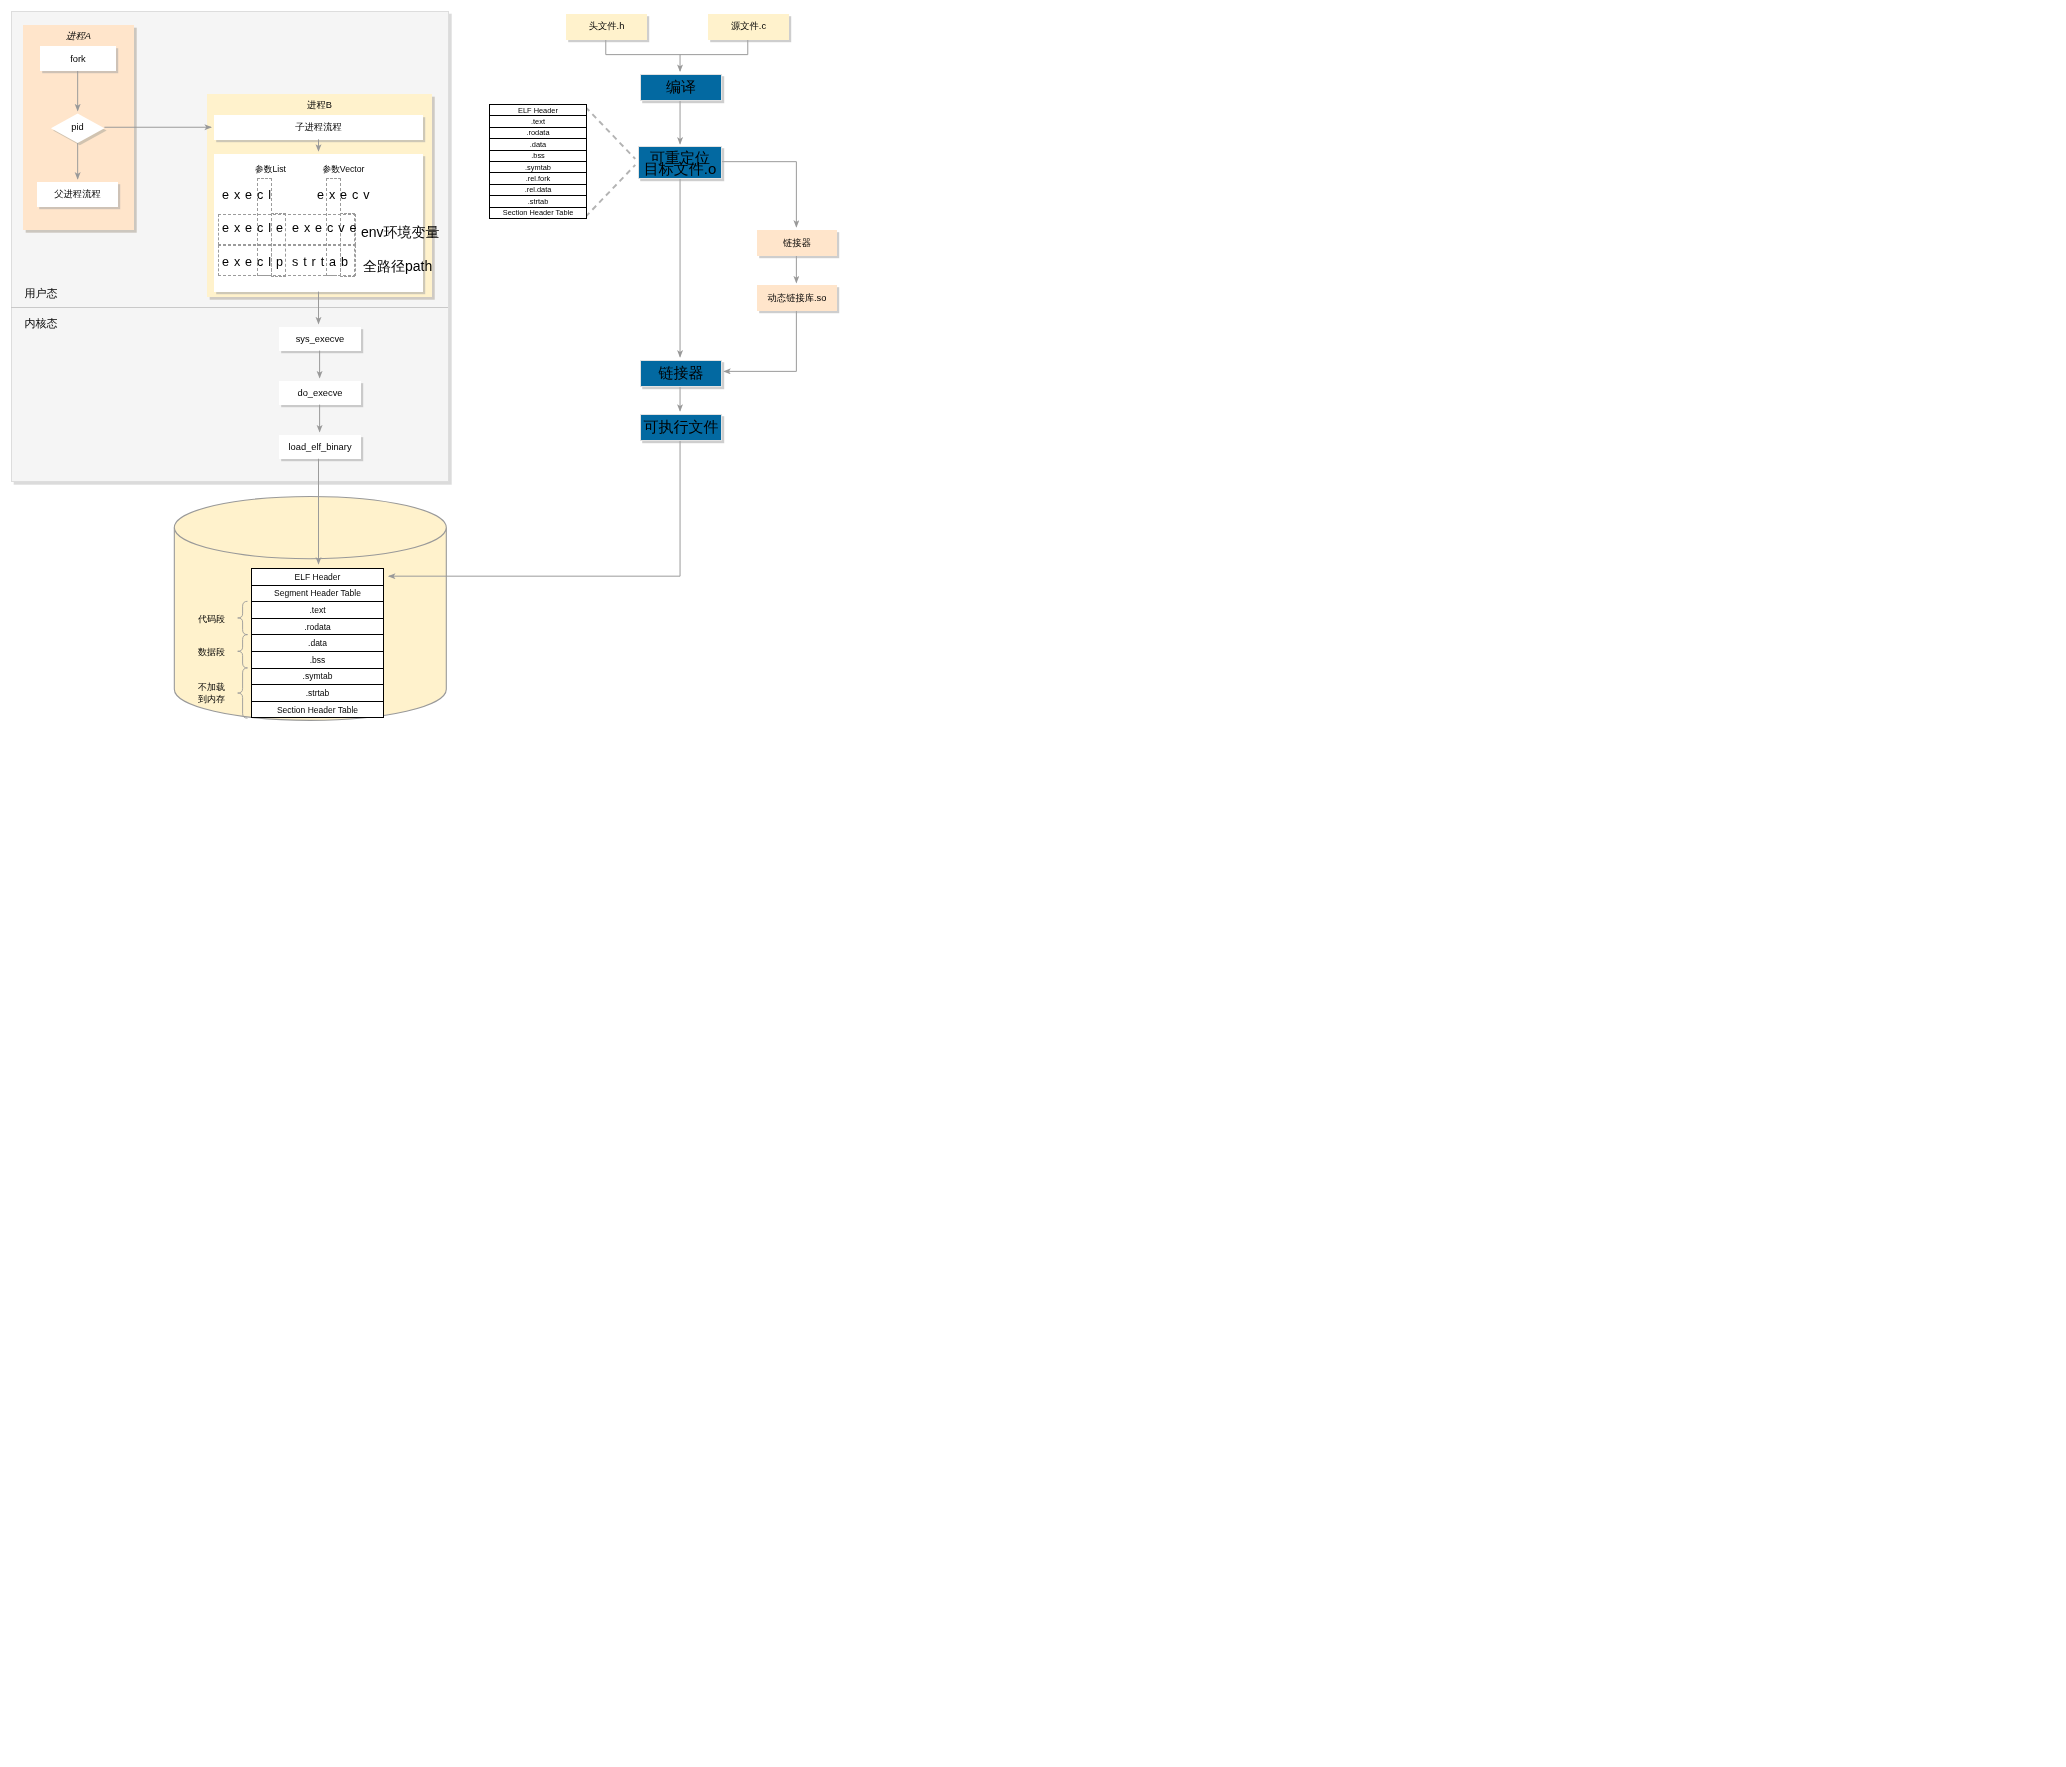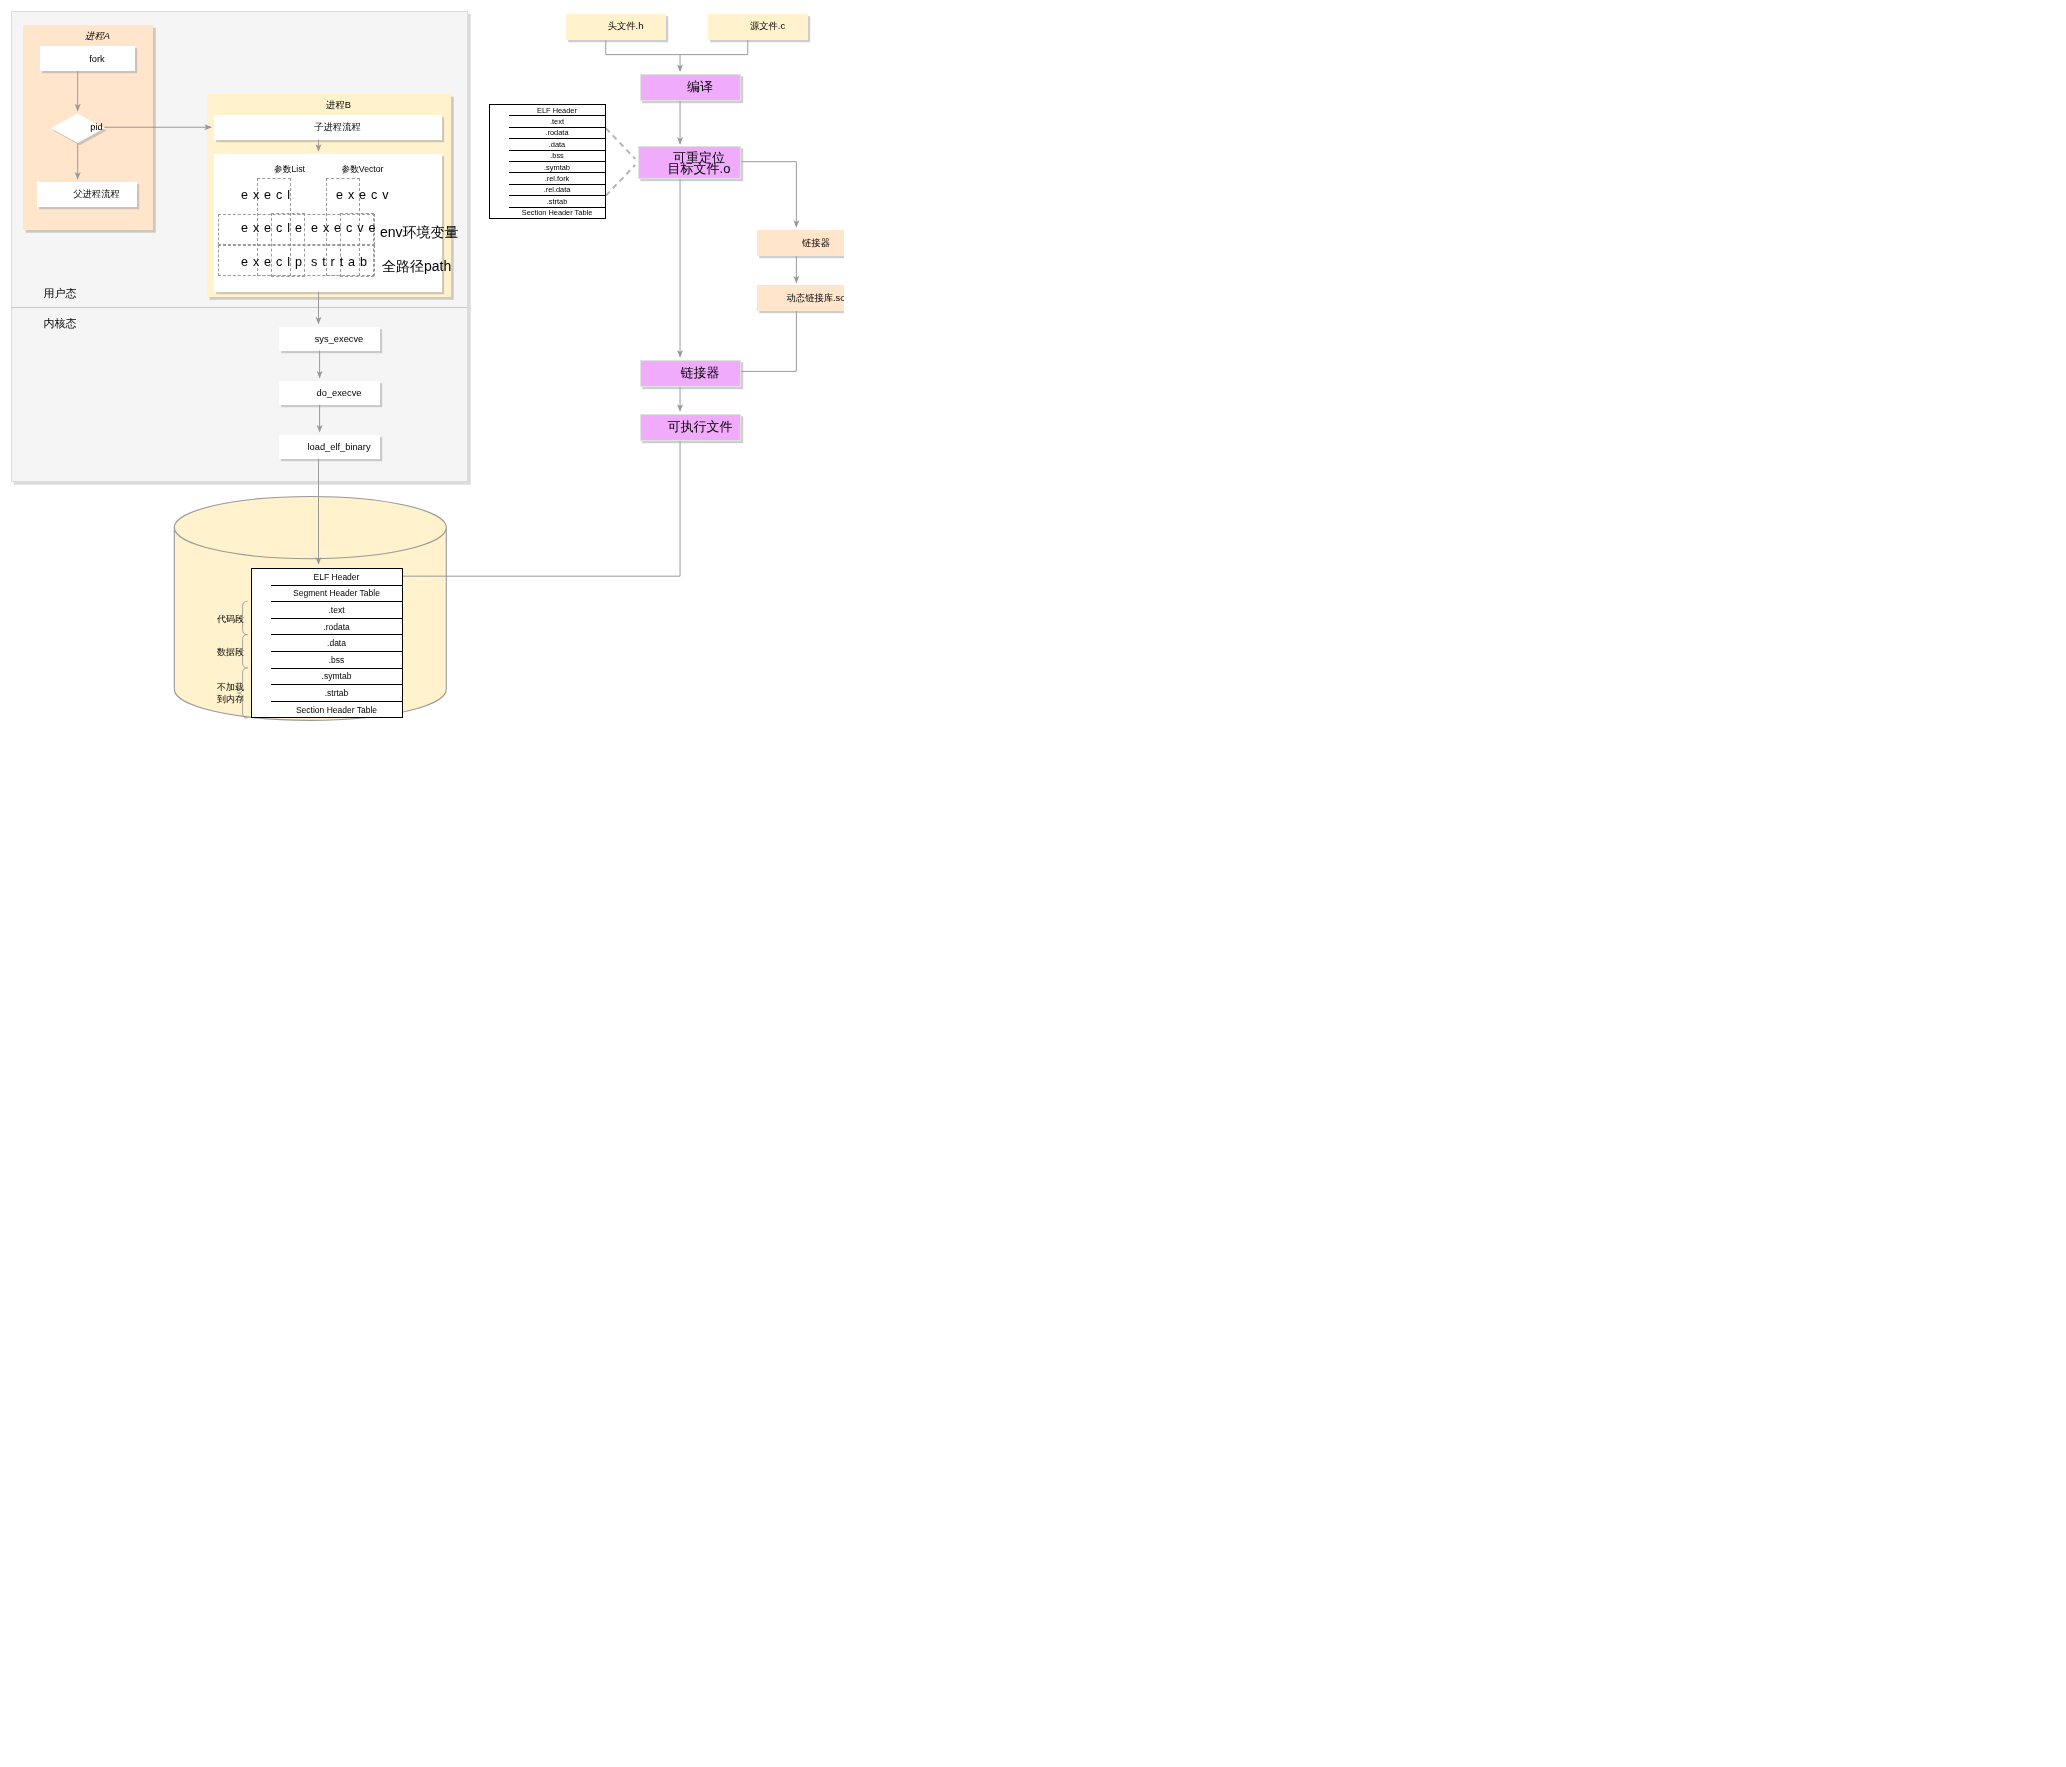--- a/index.html
+++ b/index.html
@@ -1,23 +1,23 @@
 <!DOCTYPE html>
 <html style="font-size:8.7px"><head>
 <meta charset="utf-8">
 <style>
   html,body{margin:0;padding:0;background:#ffffff;}
   body{font-family:"Liberation Sans","DejaVu Sans",sans-serif;color:#000;}
   #stage{position:relative;width:844px;height:722px;overflow:hidden;background:#fff;}
-  .abs{position:absolute;padding-left:19px;}
+  .abs{position:absolute;}
   .panel{background:#F5F5F5;border:0.5px solid #DDDDDD;box-shadow:2.7px 2.7px 0 rgba(176,176,176,0.45);}
   .obox{background:#FFE5CB;box-shadow:2.7px 2.7px 0 rgba(170,160,145,0.55);}
   .ybox{background:#FFF2CC;box-shadow:2.7px 2.7px 0 rgba(170,160,145,0.5);}
   .wbox{background:#FFFFFF;box-shadow:2.2px 2.2px 0 rgba(165,165,165,0.55);display:flex;align-items:center;justify-content:center;font-size:9.3px;}
-  .gbox{background:#f0abfc;border:0.5px solid #E2E2E2;box-shadow:2.2px 2.2px 0 rgba(165,165,165,0.55);display:flex;align-items:center;justify-content:center;font-size:13px;text-align:center;}
+  .gbox{background:#0369a1;border:0.5px solid #E2E2E2;box-shadow:2.2px 2.2px 0 rgba(165,165,165,0.55);display:flex;align-items:center;justify-content:center;font-size:15px;text-align:center;}
   .title{font-size:9.3px;text-align:center;}
   .modeLabel{font-size:11px;}
   .execWord{font-size:12.6px;letter-spacing:4.9px;white-space:nowrap;}
   .noteTxt{font-size:14px;white-space:nowrap;}
   .colLabel{font-size:8.7px;text-align:center;white-space:nowrap;}
   .dashedRect{border:1.1px dashed #9B9B9B;}
   .blkTable{background:#fff;border:1.1px solid #000;}
   .blkTable .row{display:flex;align-items:center;justify-content:center;border-top:1.1px solid #000;}
   .blkTable .row:first-child{border-top:none;}
   .diskRow{height:15.6px;font-size:8.5px;}

